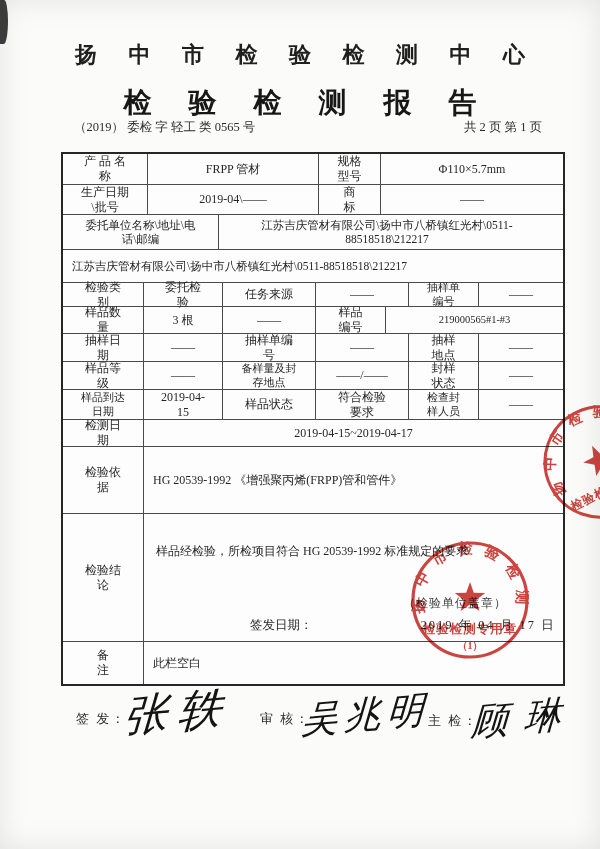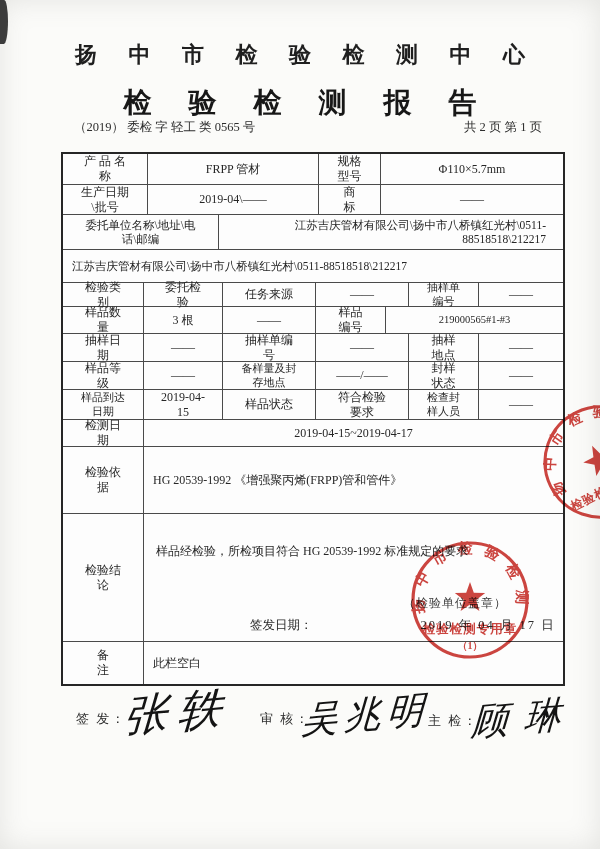--- a/index.html
+++ b/index.html
@@ -32,21 +32,21 @@
     border:2.2px solid #262626;box-sizing:border-box;background:rgba(255,255,255,.6);
   }
   .trow{display:flex;border-bottom:1px solid #4a4a4a;box-sizing:border-box;}
   .trow:last-child{border-bottom:none;}
   .tcell{
     box-sizing:border-box;border-right:1px solid #4a4a4a;
     display:flex;align-items:center;justify-content:center;
     font-size:12px;text-align:center;line-height:1.25;padding:1px 17px;color:#262626;
   }
   .tcell:last-child{border-right:none;}
-  .tcell.left{justify-content:flex-start;text-align:right;padding-left:9px;}
+  .tcell.left{justify-content:flex-start;text-align:center;padding-left:9px;}
   .tcell.small{font-size:11px;}
   .tcell.tiny{font-size:10.5px;letter-spacing:0;text-align:center;}
   
   .wl1{width:85px}.wv1{width:171px}.wl2{width:62px}.wv2{flex:1}
   .wbl{width:156px;font-size:11.5px}.wbv{flex:1;font-size:11.5px}
   .s1{width:81px}.s2{width:79px}.s3{width:93px}.s4{width:93px}.s5{width:70px}.s6{flex:1}
   .cc1{width:81px}.cc2{flex:1}
   
   .h1{height:31px}.h2{height:30px}.h3{height:35px}.h4{height:33px}
   .h5{height:24px}.h6{height:27px}.h7{height:28px}.h8{height:28px}

